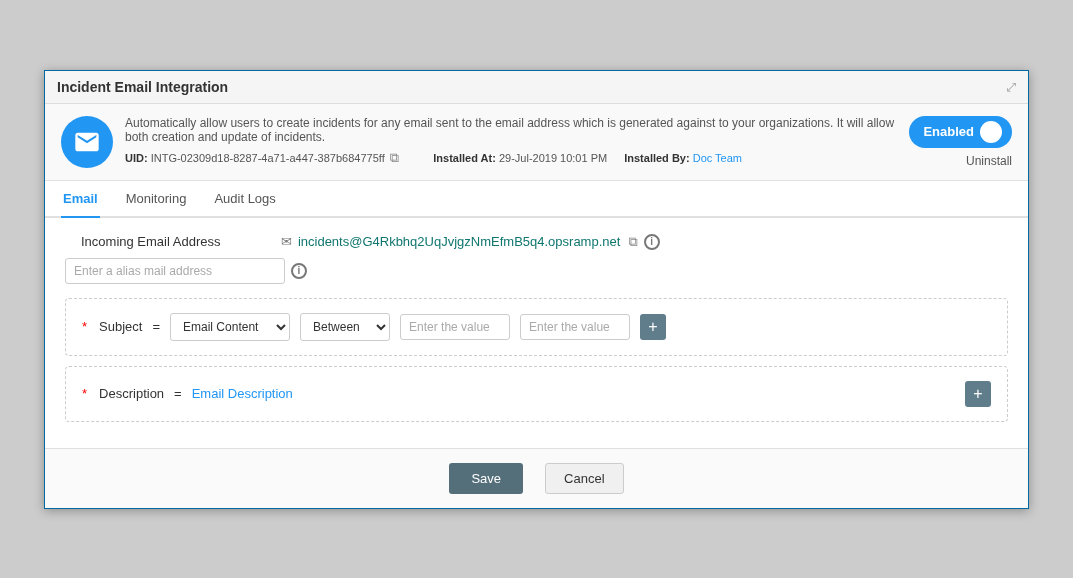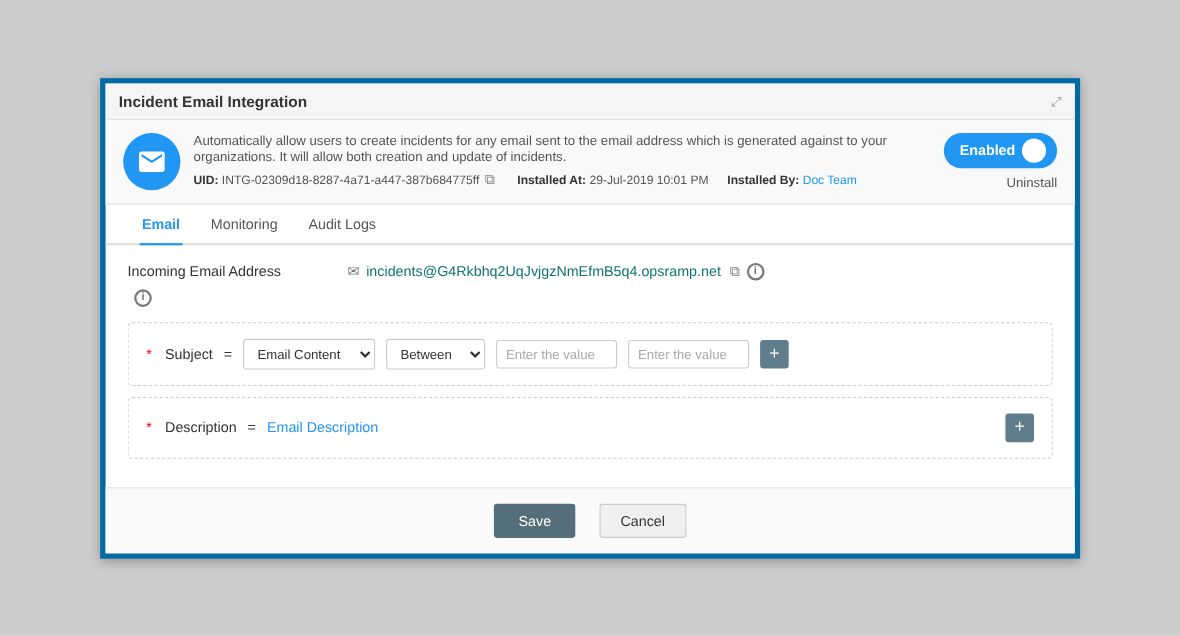--- a/index.html
+++ b/index.html
@@ -6,23 +6,23 @@
     body {
       font-family: Arial, sans-serif;
       font-size: 13px;
       background: #ccc;
       display: flex;
       align-items: center;
       justify-content: center;
       min-height: 100vh;
     }
     .modal {
-      width: 891px;
+      width: 985px;
       background: #fff;
-      border: 5px solid #0369a1;
+      border: 1px solid #0369a1;
       box-shadow: 0 2px 10px rgba(0,0,0,0.3);
     }
     .modal-header {
       background: #f5f5f5;
       border-bottom: 1px solid #ddd;
       padding: 8px 12px;
       display: flex;
       align-items: center;
       justify-content: space-between;
     }
@@ -70,21 +70,21 @@
     .uid-line span.label {
       font-weight: bold;
       color: #333;
     }
     .uid-line .uid-value {
       color: #555;
     }
     .uid-line .installed-label {
       font-weight: bold;
       color: #333;
-      margin-left: 8px;
+      margin-left: 22px;
     }
     .uid-line .installed-value {
       color: #555;
     }
     .uid-line .installedby-label {
       font-weight: bold;
       color: #333;
       margin-left: 14px;
     }
     .uid-line .installedby-value {
@@ -120,21 +120,21 @@
     .uninstall-link {
       color: #555;
       font-size: 12px;
       cursor: pointer;
       text-decoration: none;
     }
     
     .tabs {
       display: flex;
       border-bottom: 2px solid #e0e0e0;
-      padding: 0 31px;
+      padding: 0 16px;
       gap: 24px;
     }
     .tab {
       padding: 10px 2px;
       font-size: 13px;
       cursor: pointer;
       color: #555;
       border-bottom: 2px solid transparent;
       margin-bottom: -2px;
     }
@@ -305,20 +305,21 @@
     .copy-icon {
       font-size: 13px;
       color: #888;
       cursor: pointer;
       margin-left: 2px;
     }
     .incoming-row {
       display: flex;
       align-items: center;
       margin-bottom: 8px;
+      margin-left: 16px;
     }
     .incoming-left {
       min-width: 200px;
       font-size: 13px;
       color: #333;
       font-weight: 500;
     }
     .incoming-right {
       display: flex;
       align-items: center;
@@ -388,20 +389,21 @@
       <div class="incoming-left">Incoming Email Address</div>
       <div class="incoming-right">
         <span style="color:#777;">✉</span>
         <span class="email-link">incidents@G4Rkbhq2UqJvjgzNmEfmB5q4.opsramp.net</span>
         <span class="copy-icon">⧉</span>
         <span class="info-icon">i</span>
       </div>
     </div>
 
     <div class="support-section">
+      <input class="support-input" type="text" placeholder="Enter a alias mail address" style="">
       <span class="info-icon" style="margin-left:6px;">i</span>
     </div>
 
 
 
     <div class="subject-box">
       <span class="required-star">*</span>
       <span class="subject-label">Subject</span>
       <span class="equals-sign">=</span>
       <select class="select-dropdown">

